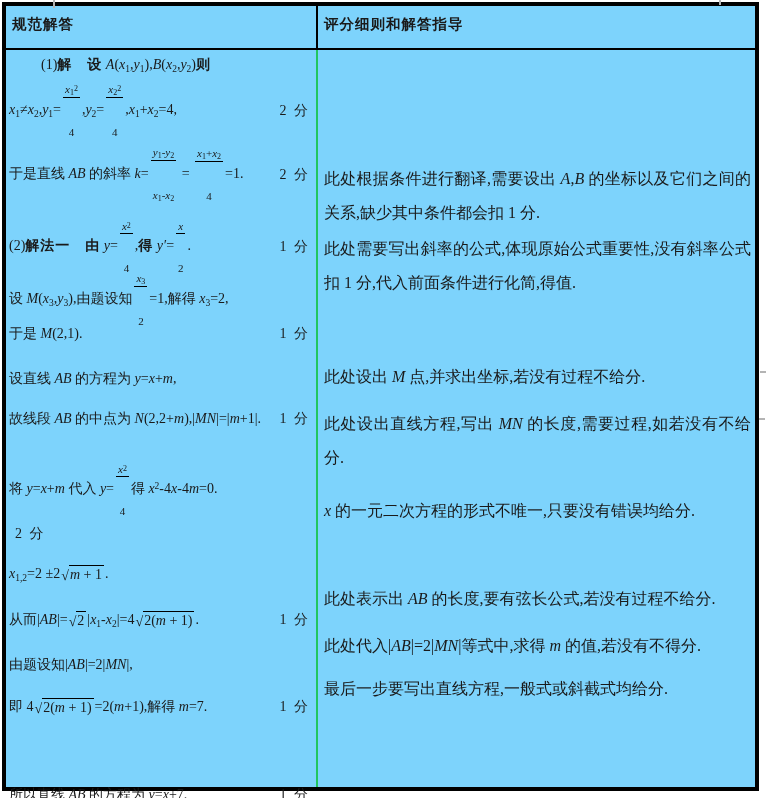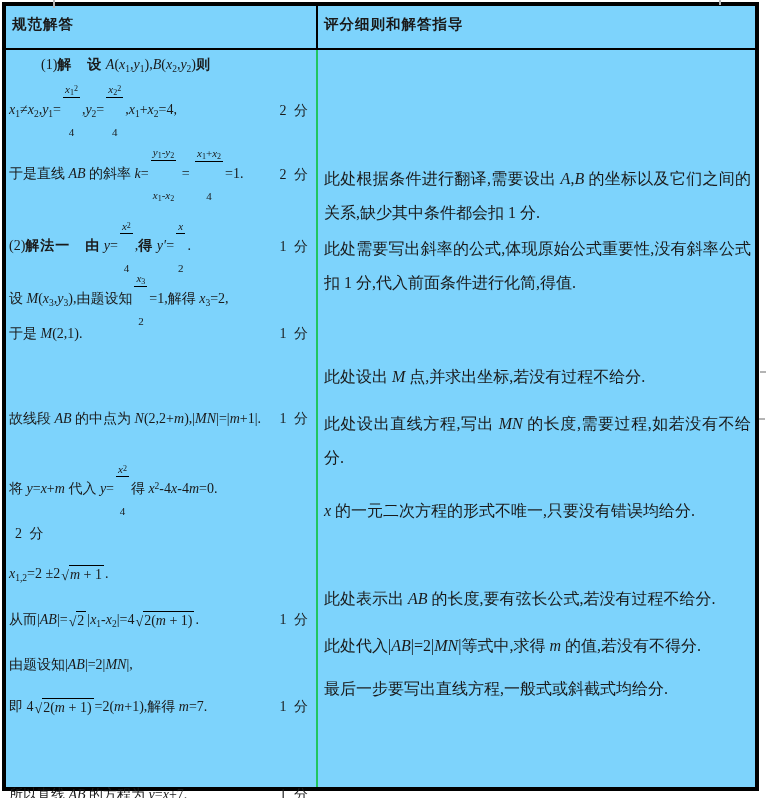--- a/index.html
+++ b/index.html
@@ -107,20 +107,24 @@
         <span class="m"><span class="cjk">设</span> <i>M</i>(<i>x</i><sub>3</sub>,<i>y</i><sub>3</sub>),<span class="cjk">由题设知</span><span class="frac">
             <span class="fnum"><i>x</i><sub>3</sub></span>
             <span class="fden">2</span>
           </span>=1,<span class="cjk">解得</span> <i>x</i><sub>3</sub>=2,</span>
         <span class="score"></span>
       </div>
     <div class="step" style="top:275px">
         <span class="m"><span class="cjk">于是</span> <i>M</i>(2,1).</span>
         <span class="score">1 分</span>
       </div>
+    <div class="step" style="top:320px">
+        <span class="m"><span class="cjk">设直线</span> <i>AB</i> <span class="cjk">的方程为</span> <i>y</i>=<i>x</i>+<i>m</i>,</span>
+        <span class="score"></span>
+      </div>
     <div class="step" style="top:360px">
         <span class="m"><span class="cjk">故线段</span> <i>AB</i> <span class="cjk">的中点为</span> <i>N</i>(2,2+<i>m</i>),|<i>MN</i>|=|<i>m</i>+1|.</span>
         <span class="score">1 分</span>
       </div>
     <div class="step" style="top:413px">
         <span class="m"><span class="cjk">将</span> <i>y</i>=<i>x</i>+<i>m</i> <span class="cjk">代入</span> <i>y</i>=<span class="frac">
             <span class="fnum"><i>x</i><sup>2</sup></span>
             <span class="fden">4</span>
           </span><span class="cjk">得</span> <i>x</i><sup>2</sup>-4<i>x</i>-4<i>m</i>=0.</span>
         <span class="score"></span>

